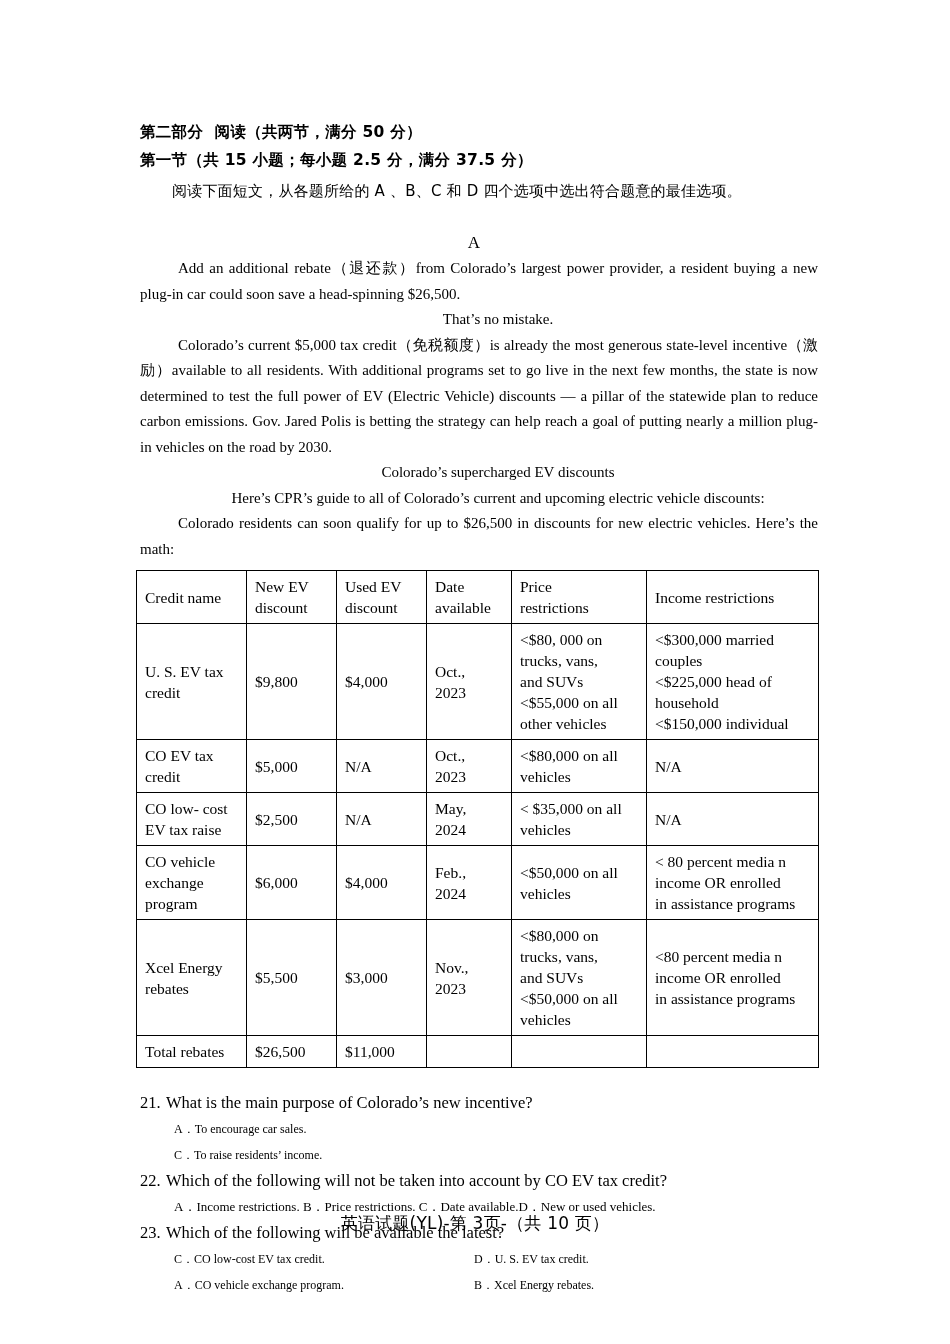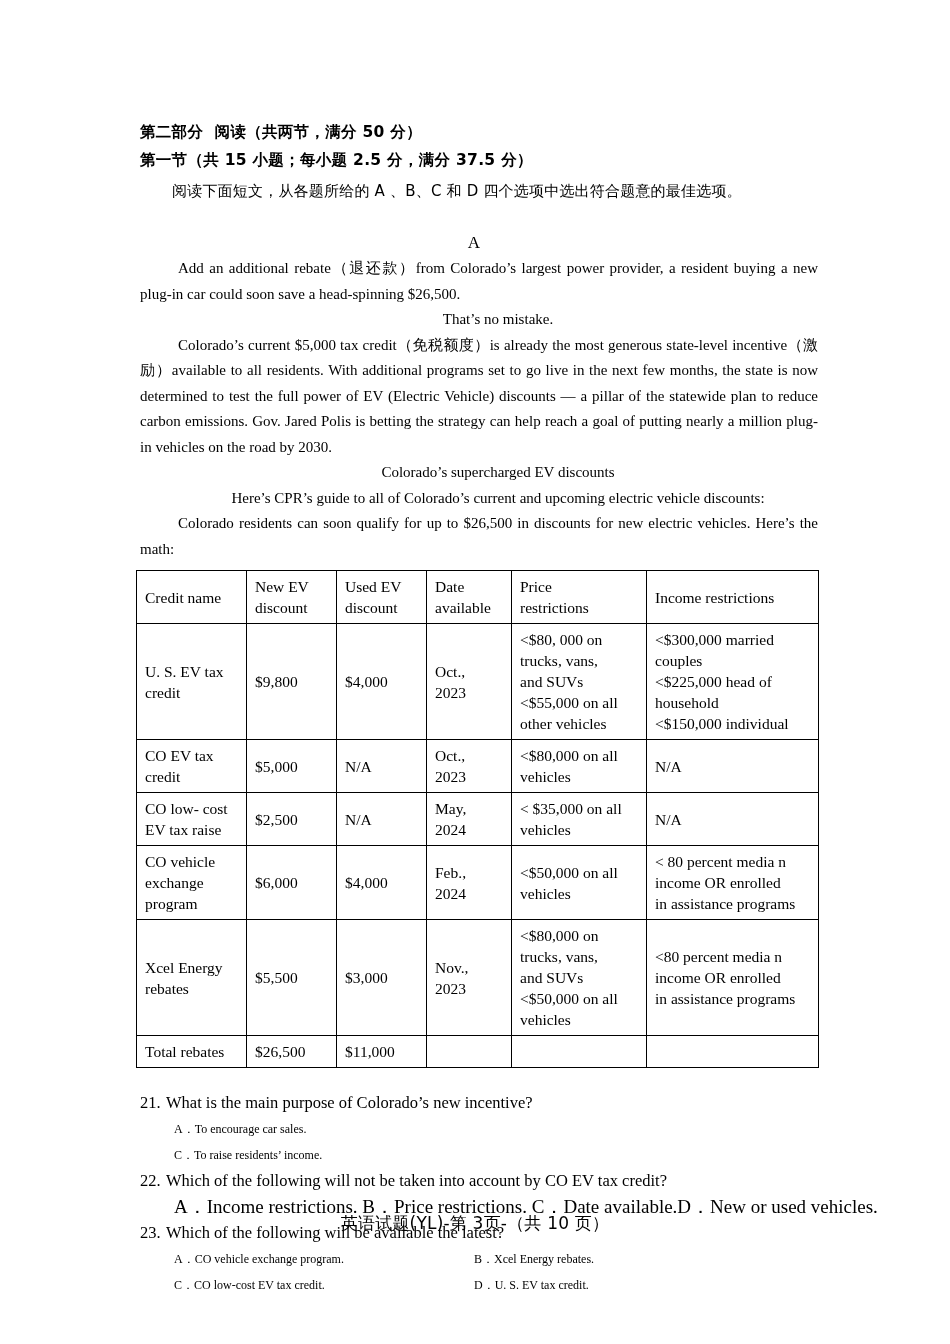--- a/index.html
+++ b/index.html
@@ -107,21 +107,21 @@
     padding-left: 34px;
     white-space: pre;
     position: relative;
   }
   .opt-row .opt-2 {
     position: absolute;
     left: 334px;
     top: 0;
   }
   .opt-inline {
-    font-size: 19px;
+    font-size: 13px;
     line-height: 26px;
     padding-left: 34px;
     white-space: pre;
   }
 
   
   .footer {
     position: absolute;
     left: 0;
     top: 1212px;
@@ -374,21 +374,21 @@
     <div class="questions">
 
       <div class="q-line"><span class="q-num">21.</span><span>What is the main purpose of Colorado’s new incentive?</span></div>
       <div class="opt-row"><span>A．To encourage car sales.</span></div>
       <div class="opt-row"><span>C．To raise residents’ income.</span></div>
 
       <div class="q-line"><span class="q-num">22.</span><span>Which of the following will not be taken into account by CO EV tax credit?</span></div>
       <div class="opt-inline">A．Income restrictions. B．Price restrictions. C．Date available.D．New or used vehicles.</div>
 
       <div class="q-line"><span class="q-num">23.</span><span>Which of the following will be available the latest?</span></div>
+      <div class="opt-row"><span>C．CO low-cost EV tax credit.</span><span class="opt-2">D．U. S. EV tax credit.</span></div>
       <div class="opt-row"><span>A．CO vehicle exchange program.</span><span class="opt-2">B．Xcel Energy rebates.</span></div>
-      <div class="opt-row"><span>C．CO low-cost EV tax credit.</span><span class="opt-2">D．U. S. EV tax credit.</span></div>
 
     </div>
   </div>
 
   <div class="footer">英语试题(YL)-第 3页-（共 10 页）</div>
 
 </div>
 
 </body></html>

